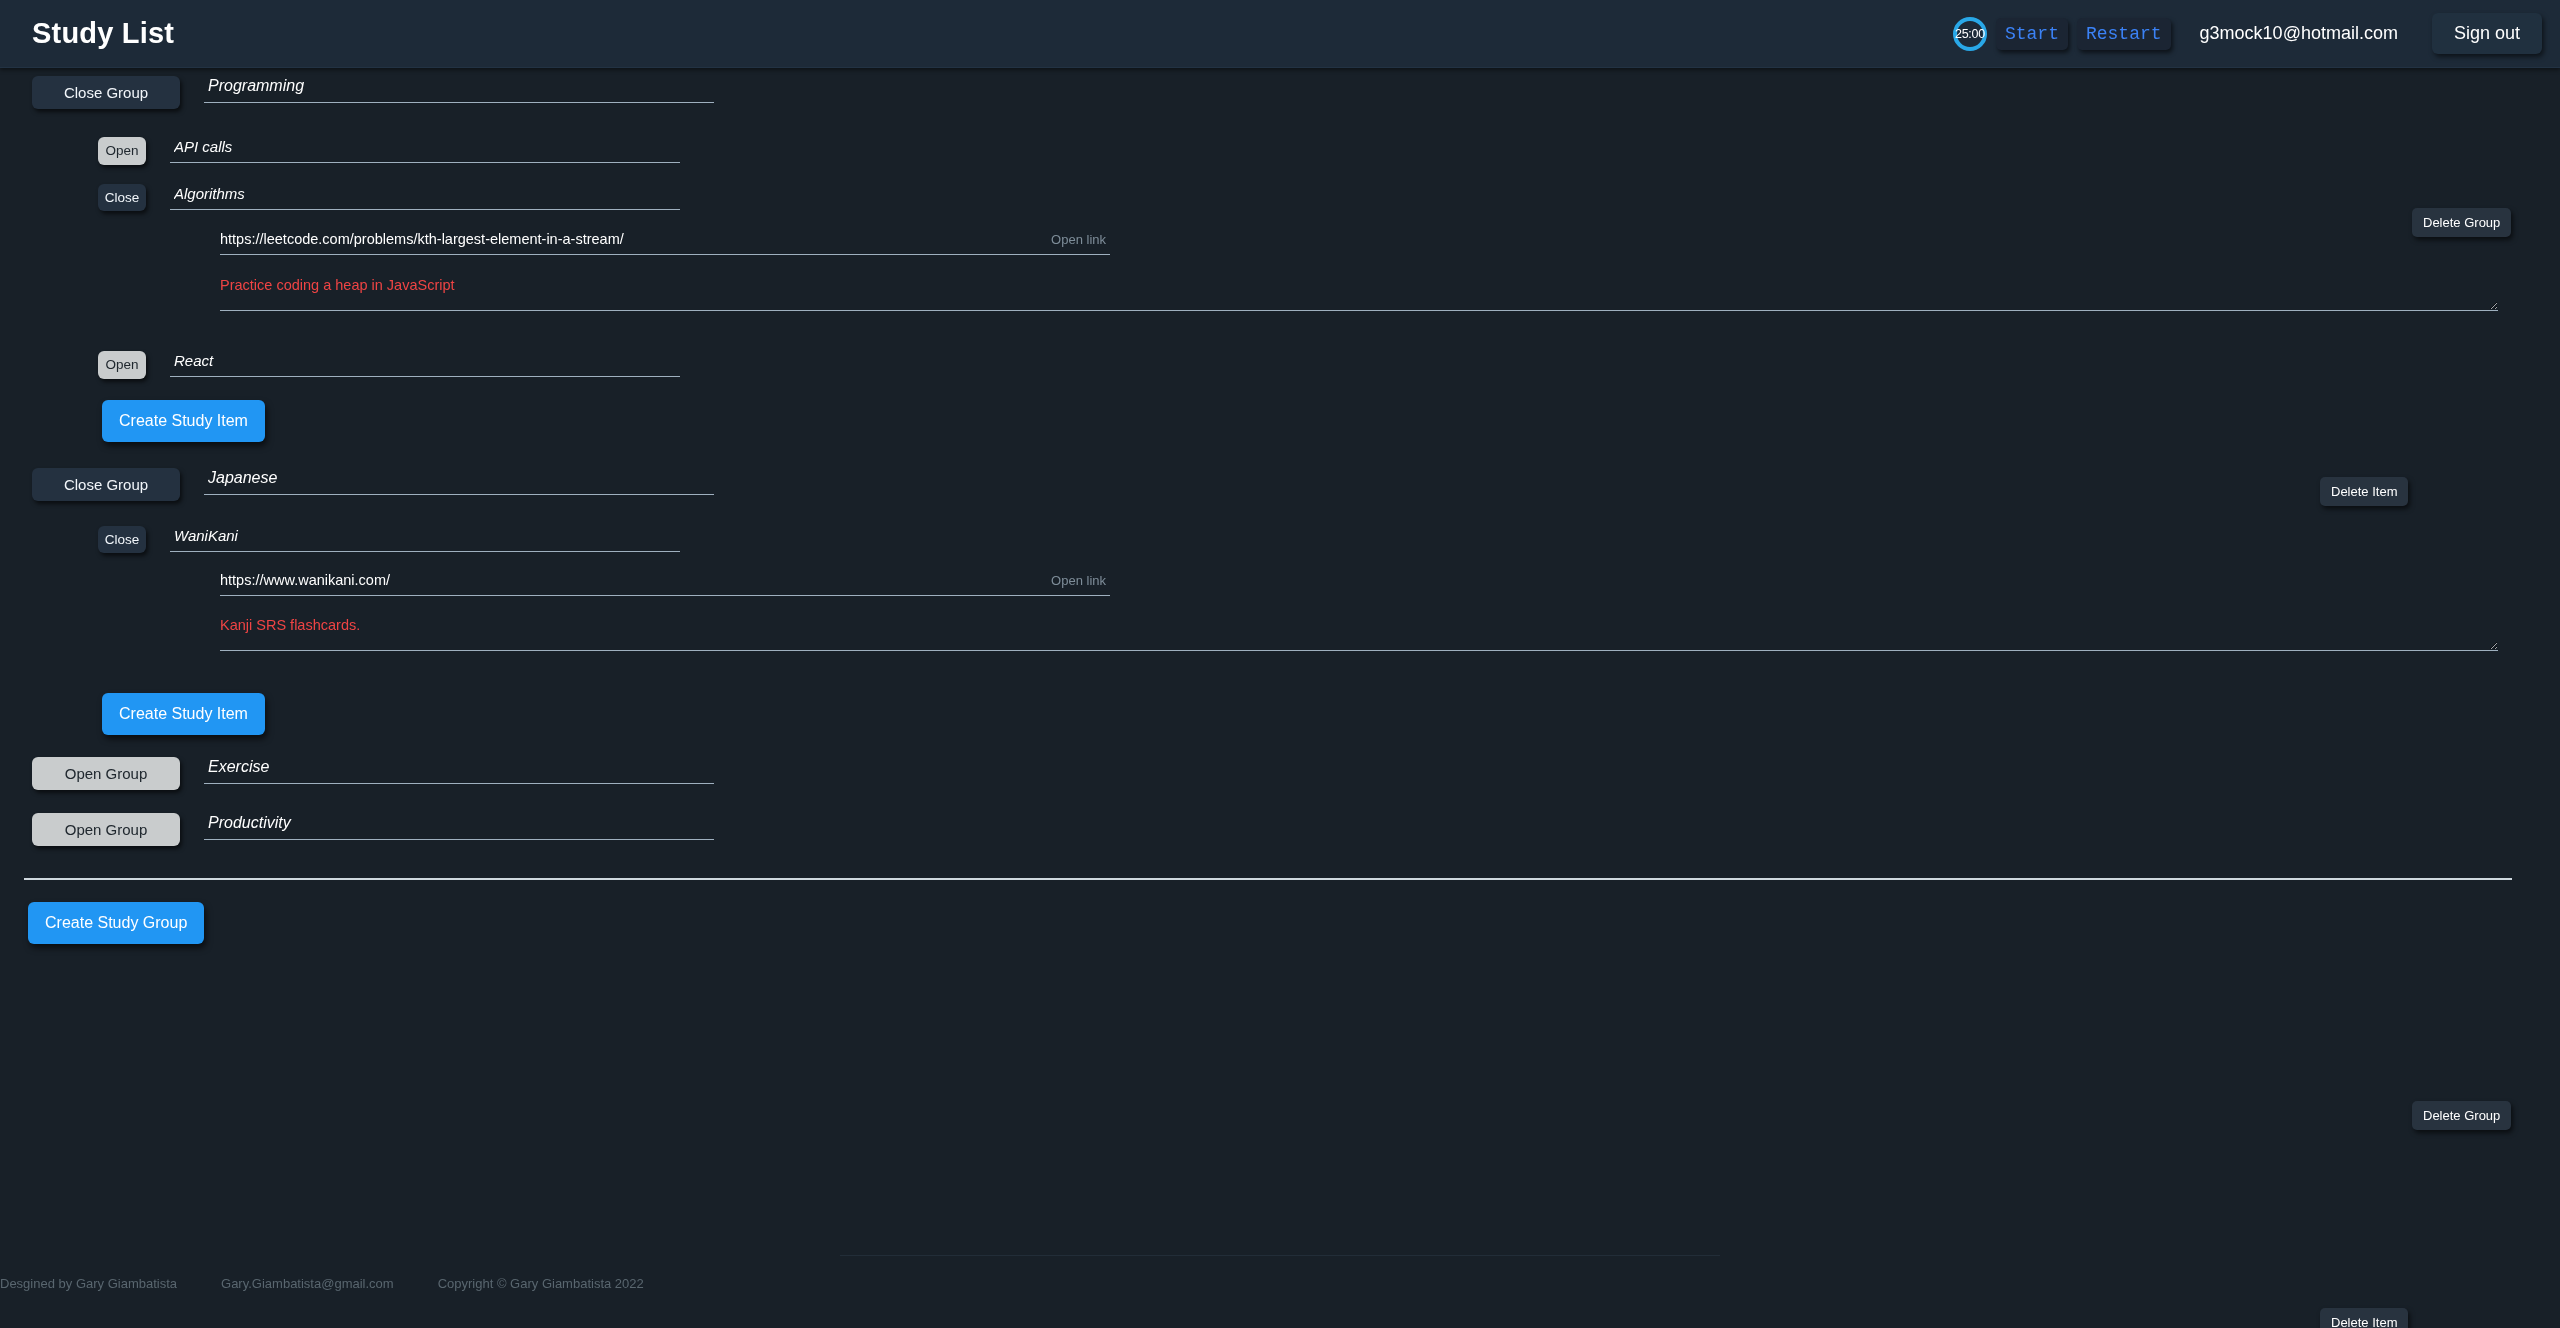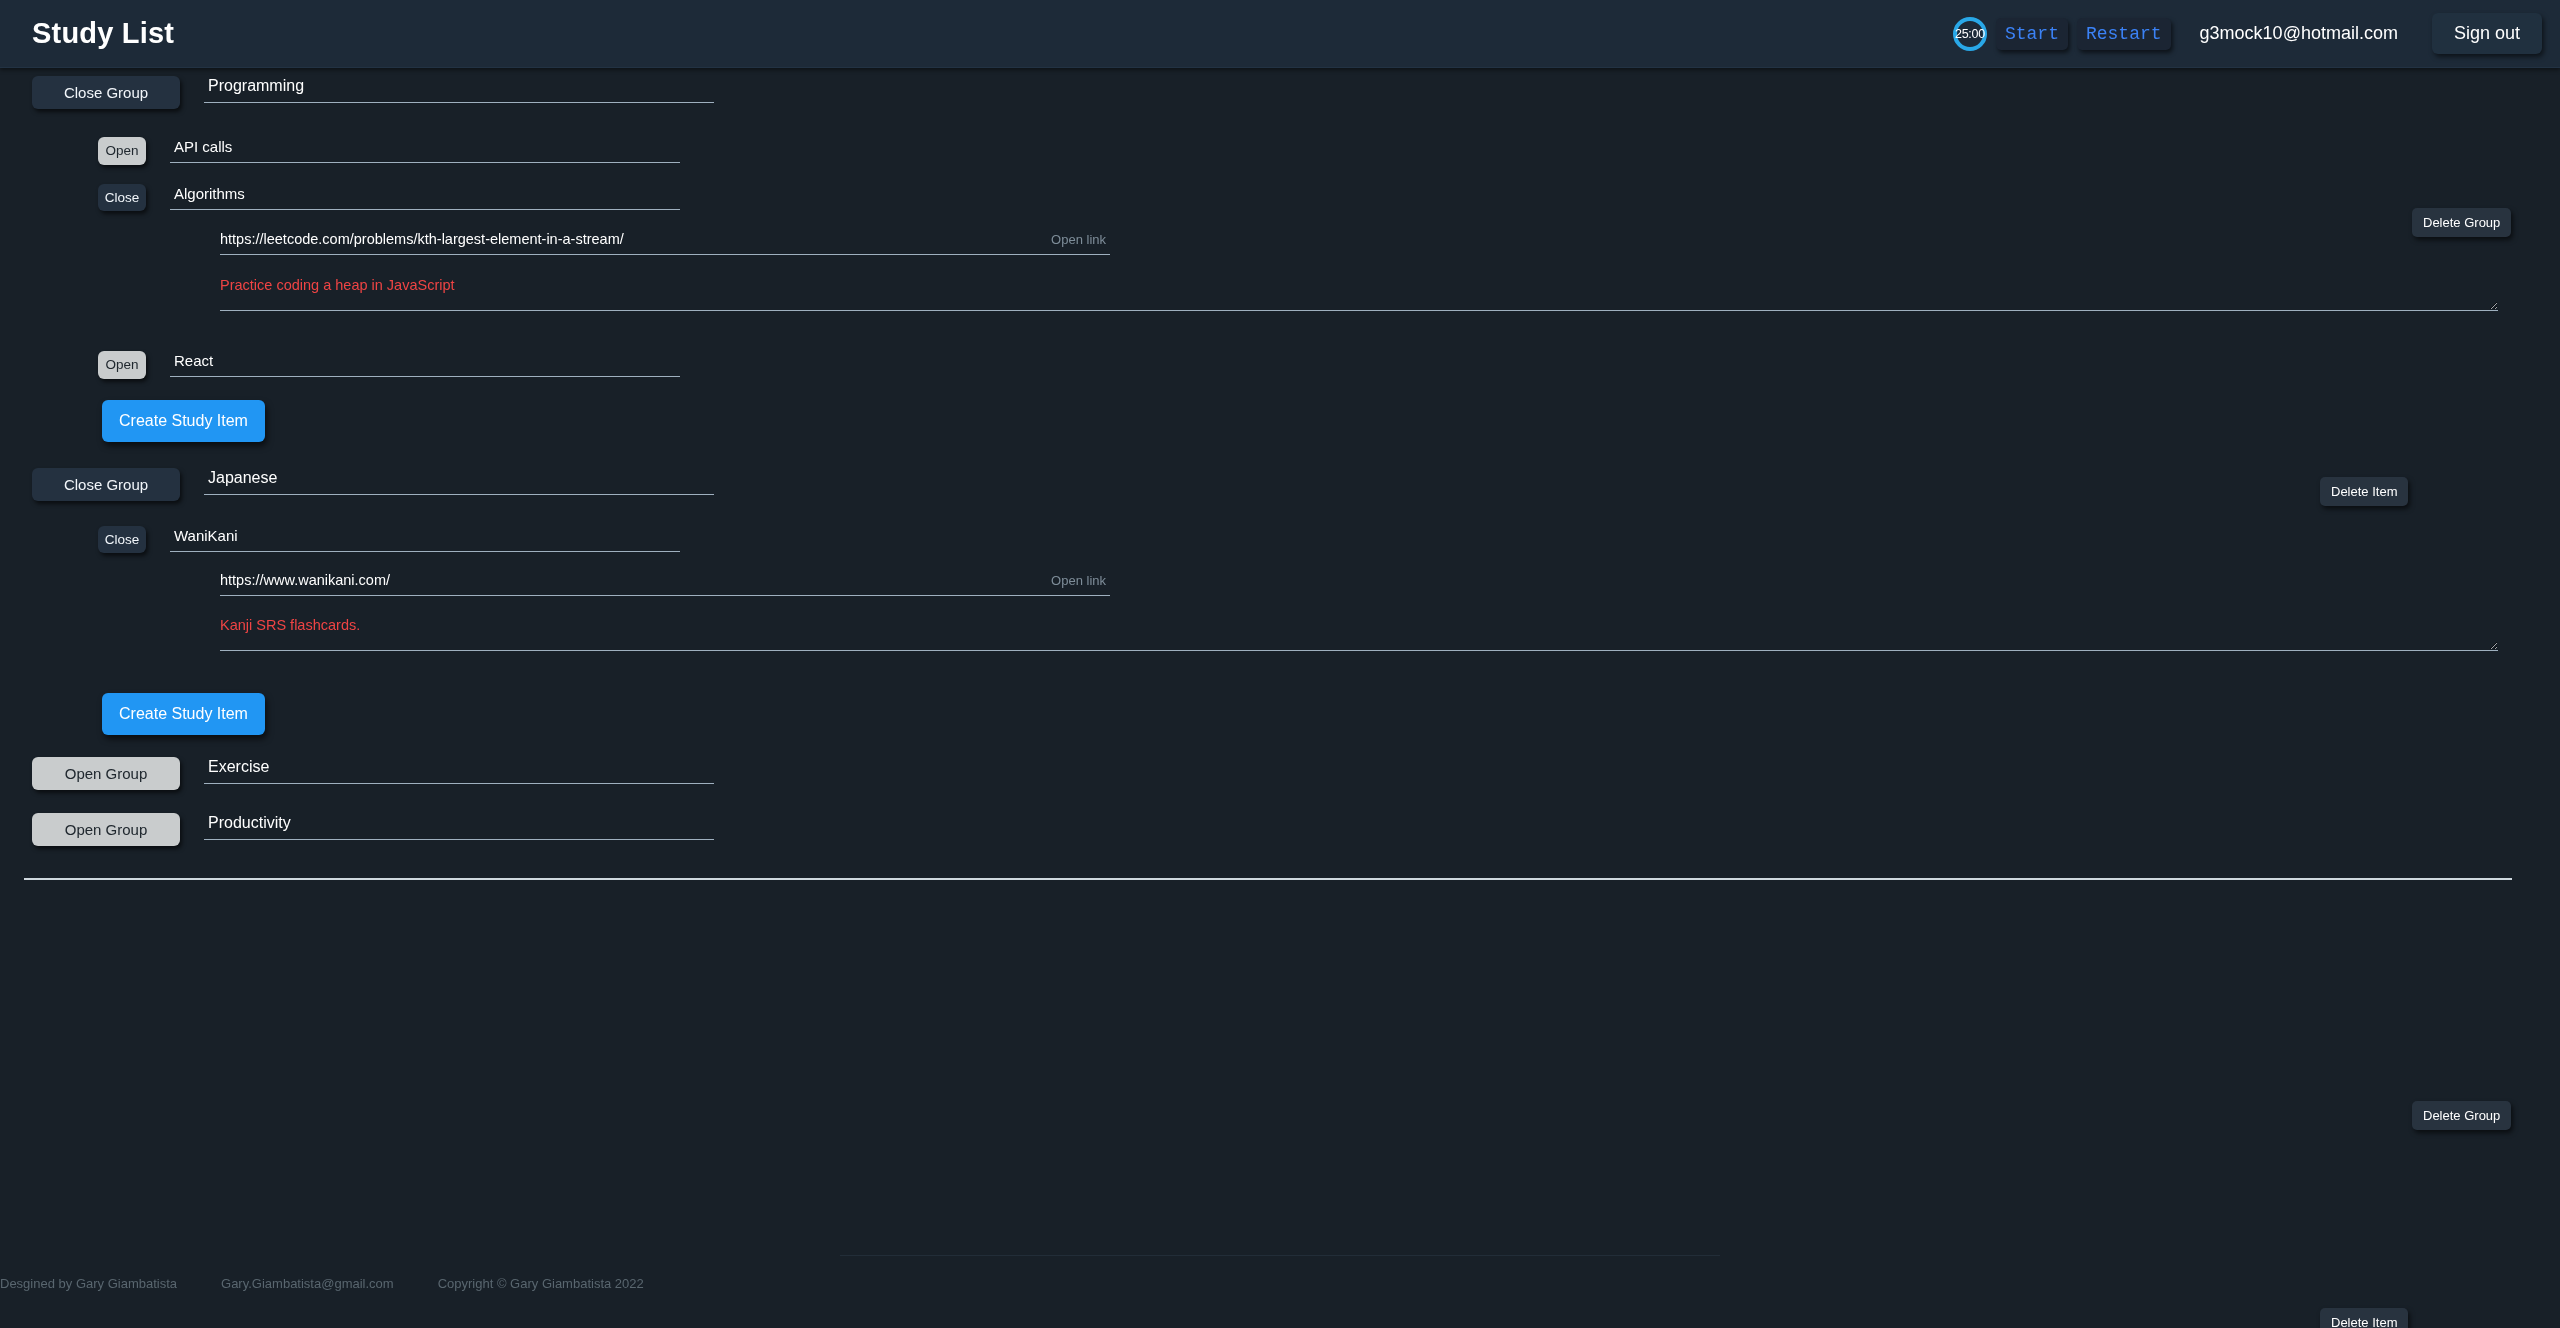--- a/index.html
+++ b/index.html
@@ -122,20 +122,21 @@
   .btn-light { background: #c9cccd; color: #20282f; }
 
   .underline-field {
     border: none;
     background: transparent;
     border-bottom: 1px solid #9fb0bf;
     color: #ffffff;
     font-family: inherit;
     padding: 0 0 7px 4px;
     outline: none;
+    font-style: italic;
   }
 
   .group-name {
     width: 510px;
     font-size: 16px;
     margin-left: 24px;
     margin-top: 1px;
   }
   .item-name {
     width: 510px;
@@ -332,20 +333,23 @@
   </div>
 
   <div class="group" style="margin-top:23px;">
     <div class="row group-row">
       <button class="btn-toggle btn-group-toggle btn-light">Open Group</button>
       <input class="underline-field group-name" type="text" value="Productivity" style="">
     </div>
   </div>
 
   <div class="divider" style="margin:32px 48px 0 24px;"></div>
+  <div style="margin-left:28px; margin-top:22px;">
+    <button class="btn-create">Create Study Group</button>
+  </div>
 </div>
 
 <div class="footer">
   <div class="footer-top-rule"></div>
   <div class="footer-links">
     <span>Desgined by Gary Giambatista</span>
     <span>Gary.Giambatista@gmail.com</span>
     <span>Copyright © Gary Giambatista 2022</span>
   </div>
 </div>

